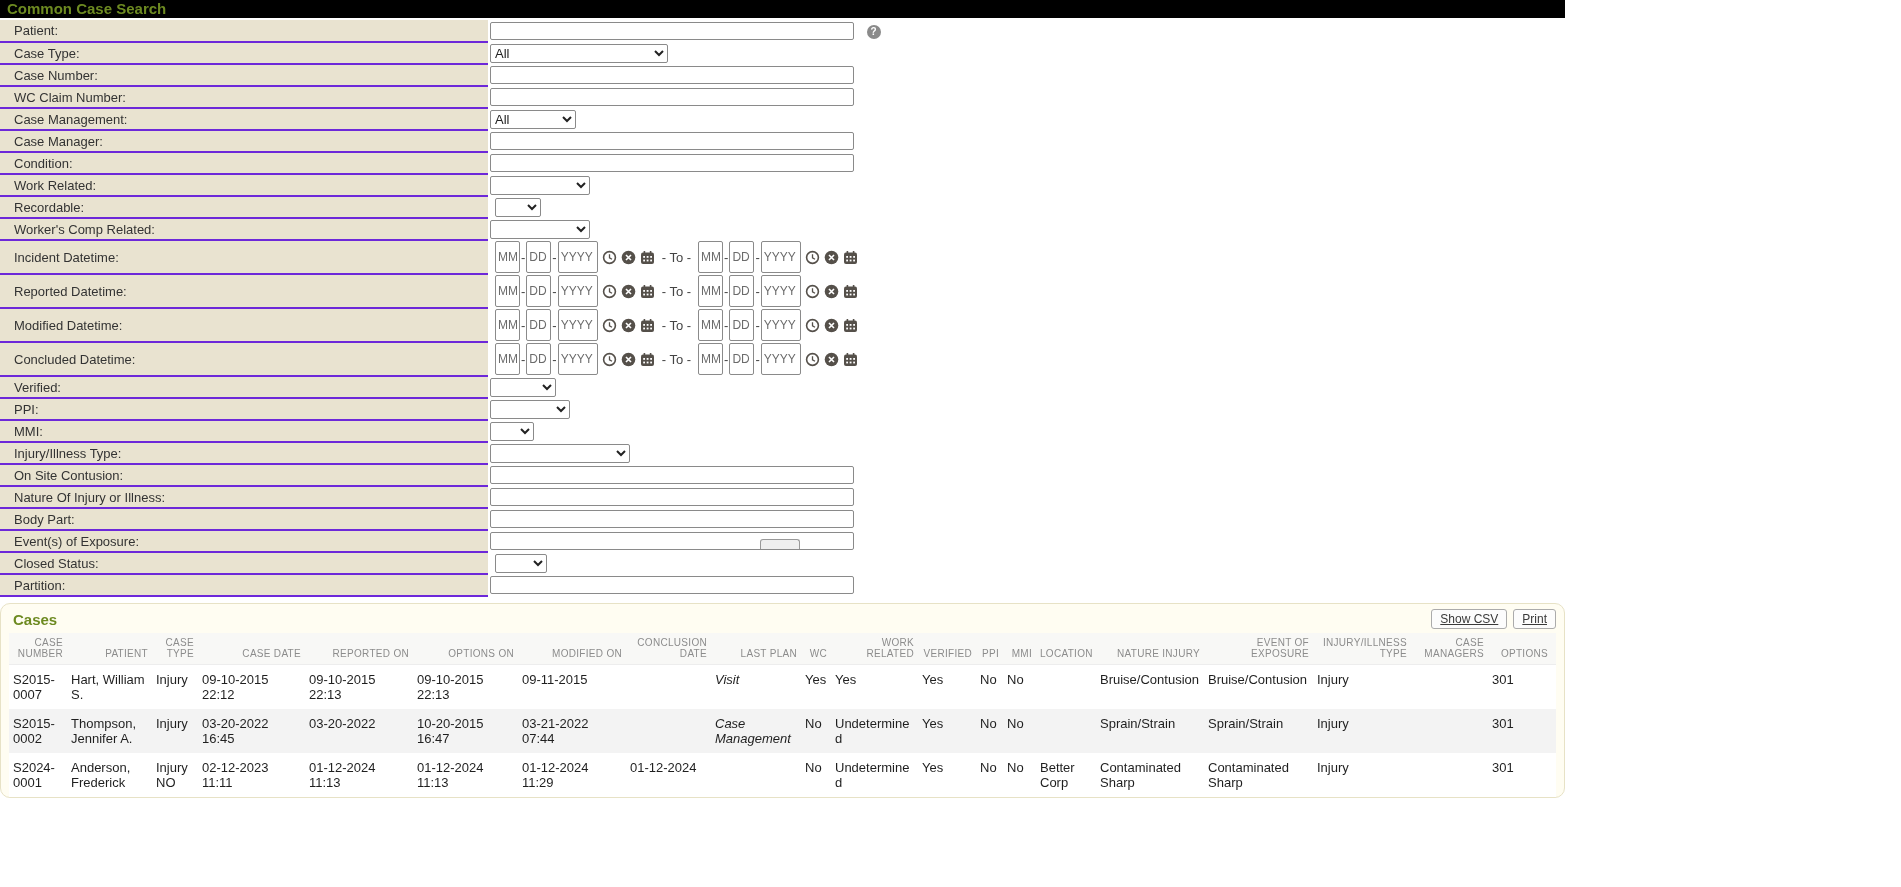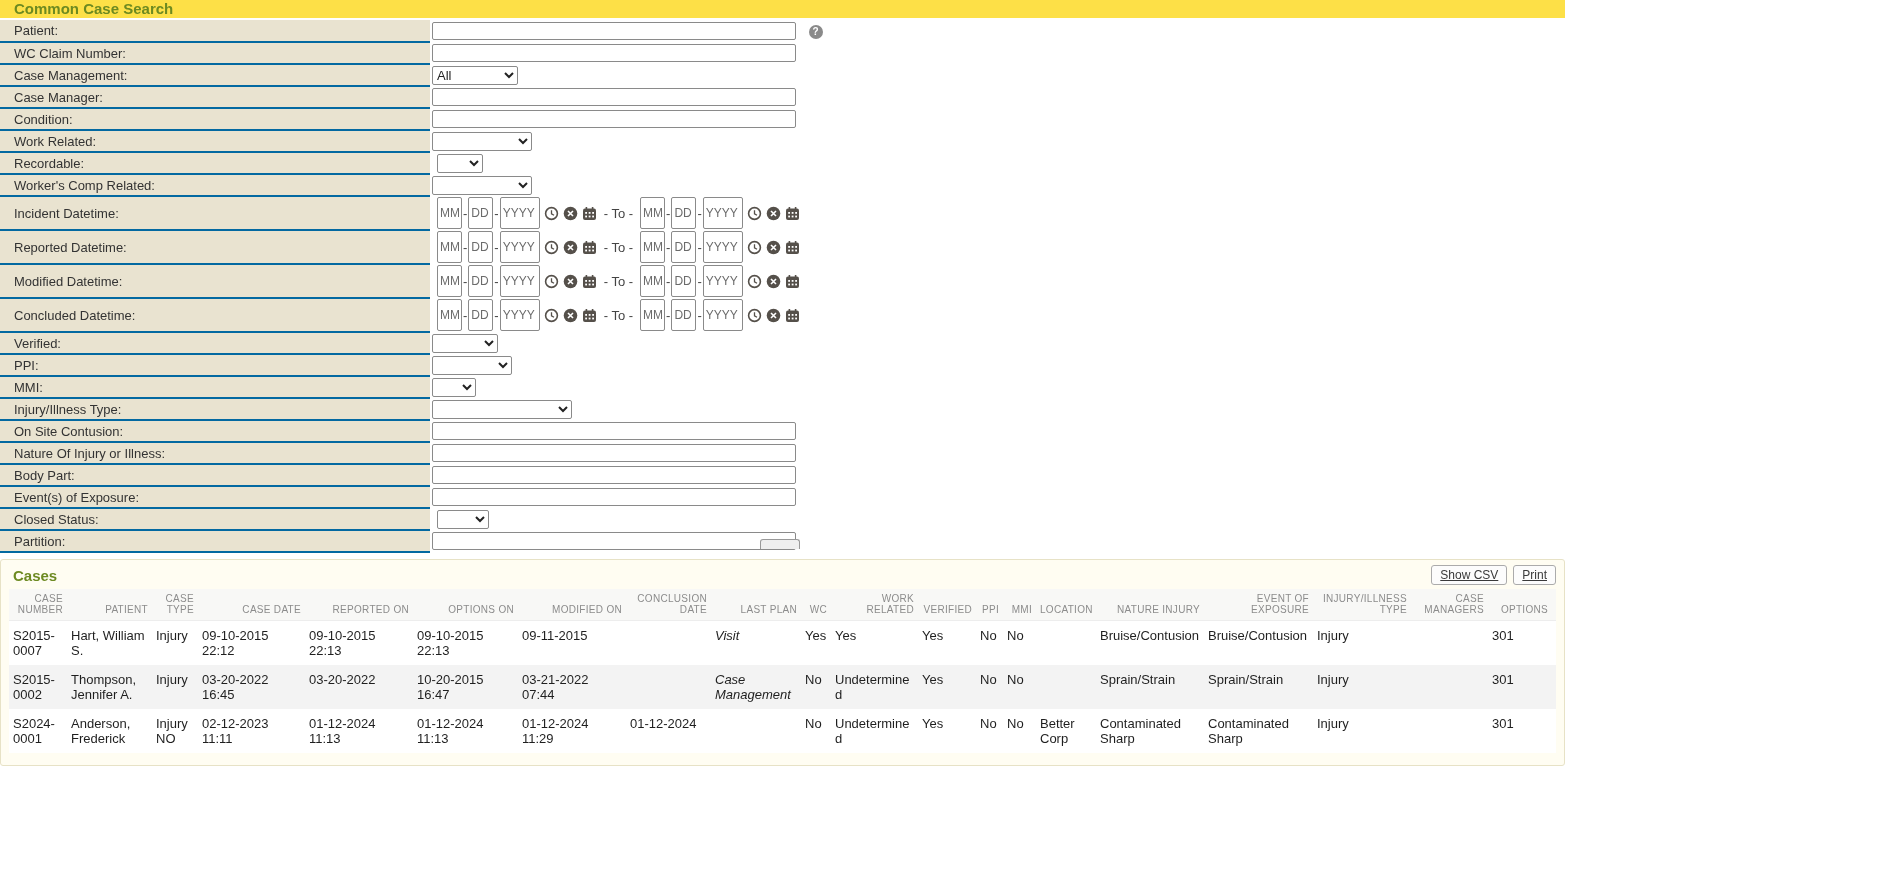--- a/index.html
+++ b/index.html
@@ -8,29 +8,29 @@
     width: 1901px; min-height: 887px;
     font-family: "Liberation Sans", sans-serif;
     font-size: 13px; color: #2e2e2e;
     position: relative;
   }
   .content { width: 1565px; position: relative; }
 
   
   .panel-title {
     height: 18px; line-height: 18px;
-    background: #fde047;
-    padding-left: 14px; margin-bottom: 2px;
+    background: #000000;
+    padding-left: 7px; margin-bottom: 2px;
     font-size: 15px; font-weight: bold; color: #6d8a21;
   }
   table.form-table { border-collapse: collapse; width: 1565px; }
   table.form-table tr { height: 22px; }
   td.lbl {
-    width: 430px; background: #e9e3d0;
-    border-bottom: 2px solid #0369a1;
+    width: 488px; background: #e9e3d0;
+    border-bottom: 2px solid #6d28d9;
     padding: 0 6px 0 14px;
     font-size: 13px; color: #333333; vertical-align: middle;
     white-space: nowrap;
   }
   td.val { background: #ffffff; padding: 1px 0 1px 2px; vertical-align: middle; white-space: nowrap; }
 
   input.ti {
     width: 364px; height: 18px;
     border: 1px solid #8a8a8a; border-radius: 2px;
     padding: 0 4px; font-family: inherit; font-size: 13px; color: #222;
@@ -67,22 +67,22 @@
     position: absolute; left: 760px; top: 539px;
     width: 40px; height: 10px;
     background: #efefef; border: 1px solid #999999; border-bottom: none;
     border-radius: 3px 3px 0 0;
   }
 
   
   .cases-panel {
     width: 1565px; margin-top: 6px;
     background: #fffdf2;
-    border: 1px solid #e7e2c6; border-radius: 3px;
-    padding: 3px 8px 12px 8px;
+    border: 1px solid #e7e2c6; border-radius: 10px;
+    padding: 3px 8px 0 8px;
   }
   .cases-head { display: flex; justify-content: space-between; align-items: center; padding: 2px 0 4px 4px; }
   .cases-title { font-size: 15px; font-weight: bold; color: #6d8a21; }
   .cases-actions { display: flex; gap: 6px; }
   .btn {
     font-family: inherit; font-size: 12px; color: #3a3a3a;
     padding: 2px 8px; background: #fcfcfc;
     border: 1px solid #ababab; border-radius: 3px; cursor: pointer; text-decoration: underline;
   }
 
@@ -111,20 +111,30 @@
   <div class="panel-title">Common Case Search</div>
 
   <table class="form-table">
     <tbody>
       <tr>
         <td class="lbl">Patient:</td>
         <td class="val">
           <input type="text" class="ti" style="">
           <span class="help">?</span>
         </td>
+      </tr>
+      <tr>
+        <td class="lbl">Case Type:</td>
+        <td class="val">
+          <select class="sel w178"><option>All</option></select>
+        </td>
+      </tr>
+      <tr>
+        <td class="lbl">Case Number:</td>
+        <td class="val"><input type="text" class="ti" style=""></td>
       </tr>
       <tr>
         <td class="lbl">WC Claim Number:</td>
         <td class="val"><input type="text" class="ti" style=""></td>
       </tr>
       <tr>
         <td class="lbl">Case Management:</td>
         <td class="val">
           <select class="sel w86"><option>All</option></select>
         </td>

